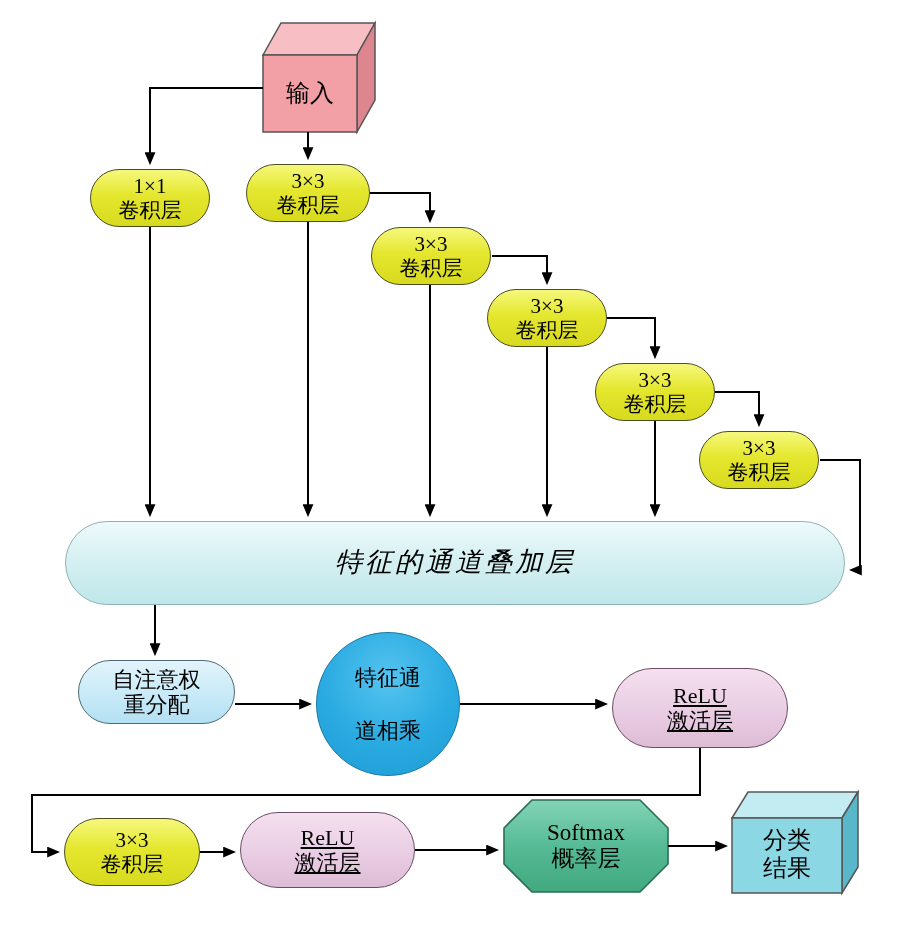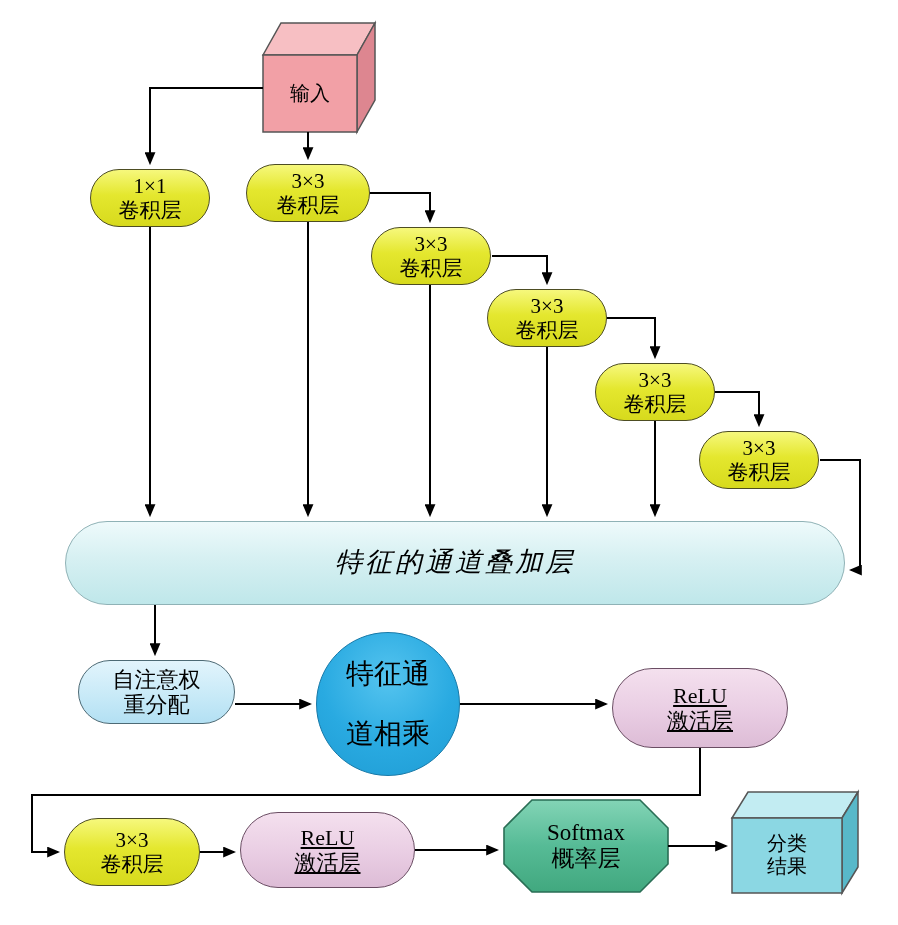--- a/index.html
+++ b/index.html
@@ -23,30 +23,30 @@
     font-size:27px;letter-spacing:3px;font-style:italic;
   }
   .attention{
     border-radius:44px;border:1.5px solid #4d6a75;
     background:linear-gradient(180deg,#e2f4fc 0%,#c6e9f7 60%,#b3e0f3 100%);
     font-size:22px;
   }
   .circle{
     border-radius:50%;border:1.5px solid #1779a8;
     background:radial-gradient(circle at 50% 32%,#55c4ef 0%,#29aae1 55%,#1f9cd4 100%);
-    font-size:28px;
+    font-size:22px;
     gap:27px;
   }
   .relu{
     border-radius:999px;border:1.5px solid #6a4d63;
     background:linear-gradient(180deg,#f4e0ee 0%,#e9cde3 55%,#ddbcd6 100%);
     font-size:22px;
     text-decoration:underline;
   }
-  .label-box{font-size:20px;}
+  .label-box{font-size:24px;}
   .octagon-label{font-size:23px;}
 </style>
 </head>
 <body>
 
 <div id="canvas">
 
   <svg class="overlay" width="898" height="925" viewBox="0 0 898 925">
     <defs>
       <marker id="ah" viewBox="0 0 12 10" markerUnits="userSpaceOnUse" markerWidth="13" markerHeight="11" refX="10" refY="5" orient="auto">

